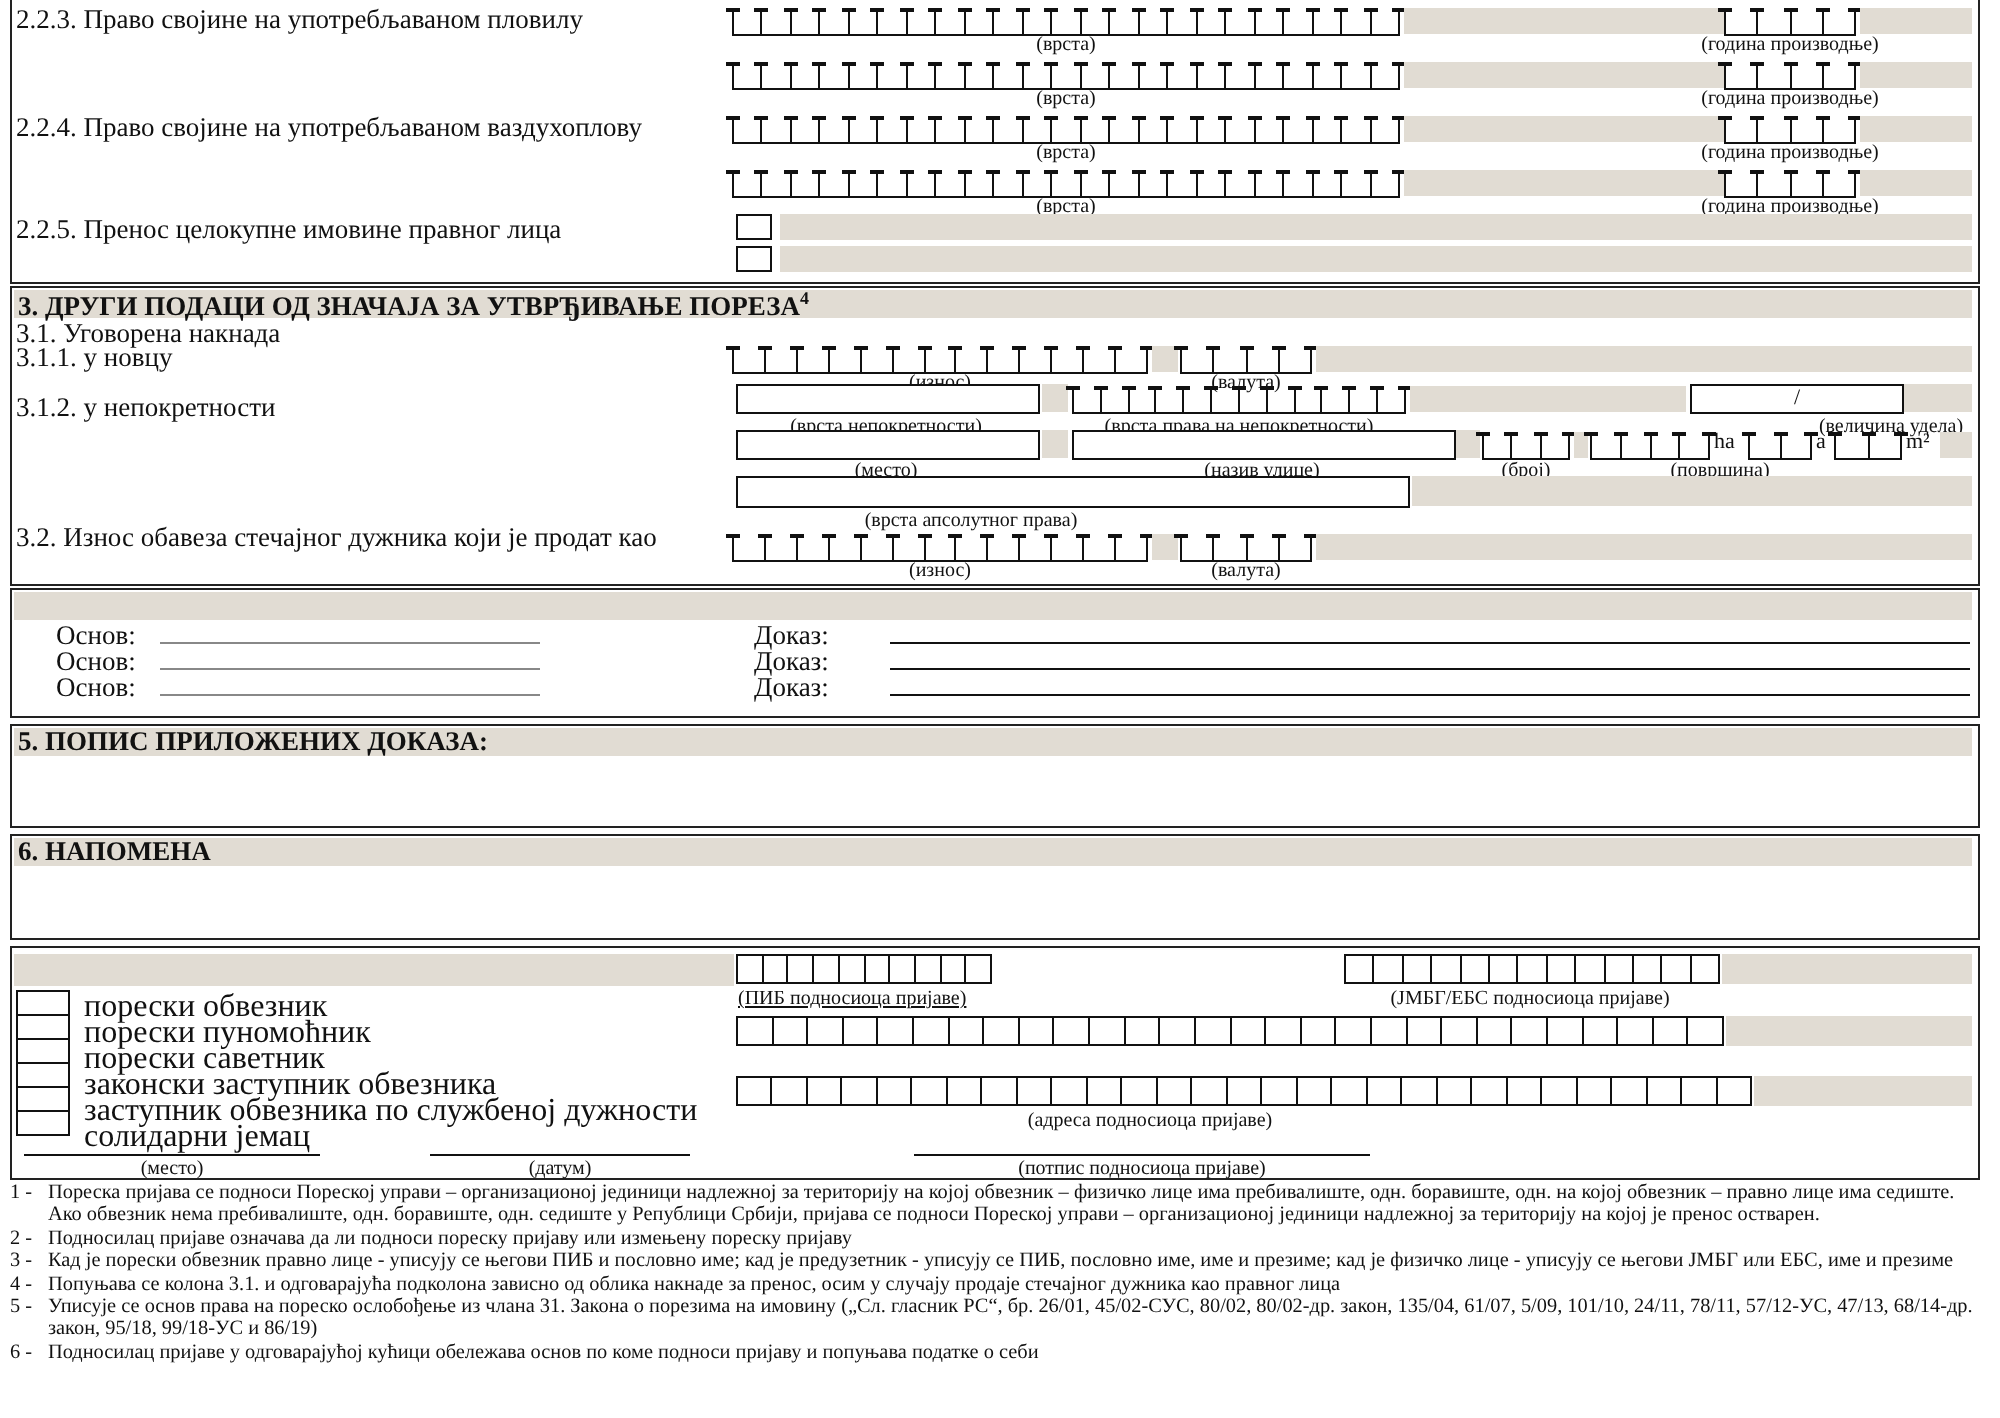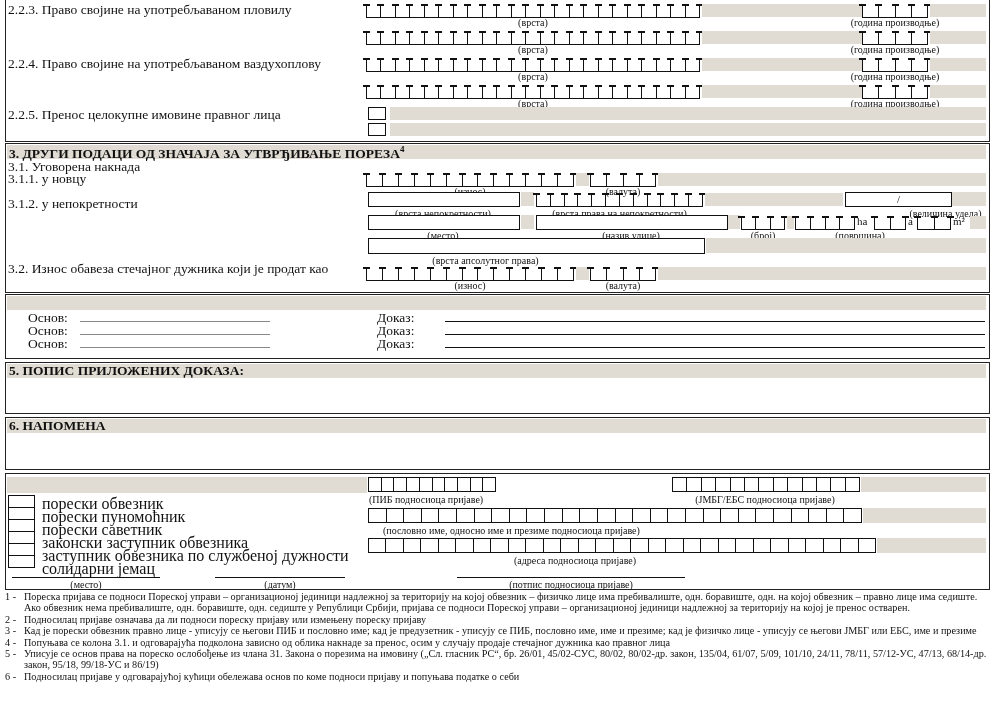--- a/index.html
+++ b/index.html
@@ -3,21 +3,21 @@
 <meta charset="utf-8">
 <style>
   html,body{margin:0;padding:0;background:#fff;}
   #page{position:relative;width:1000px;height:709px;background:#fff;
         font-family:"Liberation Serif", serif;color:#111;overflow:hidden;}
   .secbox{position:absolute;border:1.8px solid #222;background:transparent;}
   .band{position:absolute;background:#e1dcd3;}
   .t{position:absolute;font-size:13.5px;white-space:nowrap;}
   .bold{font-weight:bold;}
   .fl{position:absolute;font-size:10px;text-align:center;white-space:nowrap;}
-  .fl.left{text-align:left;}
+  .fl.left{text-align:left;text-decoration:underline;}
   sup{font-size:9px;}
   
   .comb{position:absolute;display:flex;border-bottom:1.6px solid #111;height:13px;}
   .comb .c{flex:1;border-left:1.6px solid #111;position:relative;}
   .comb .c::before{content:"";position:absolute;top:0;left:-4px;width:7px;height:1.6px;background:#111;}
   .comb .c:last-child{border-right:1.6px solid #111;}
   .comb .c:last-child::after{content:"";position:absolute;top:0;right:-4px;width:7px;height:1.6px;background:#111;}
   
   .bcomb{position:absolute;display:flex;border:1.6px solid #111;background:#fff;height:13px;}
   .bcomb .c{flex:1;border-left:1.6px solid #111;}
@@ -419,21 +419,20 @@
       <div class="c"></div>
       <div class="c"></div>
       <div class="c"></div>
       <div class="c"></div>
       <div class="c"></div>
       <div class="c"></div>
       <div class="c"></div>
       <div class="c"></div>
     </div>
   <div class="gray" style="left:863px;top:508px;width:123px;height:15px;"></div>
-  <div class="fl left" style="left:383px;top:525px;width:400px;">(пословно име, односно име и презиме подносиоца пријаве)</div>
 
   <div class="bcomb" style="left:368px;top:538px;width:506px;">
       <div class="c"></div>
       <div class="c"></div>
       <div class="c"></div>
       <div class="c"></div>
       <div class="c"></div>
       <div class="c"></div>
       <div class="c"></div>
       <div class="c"></div>

